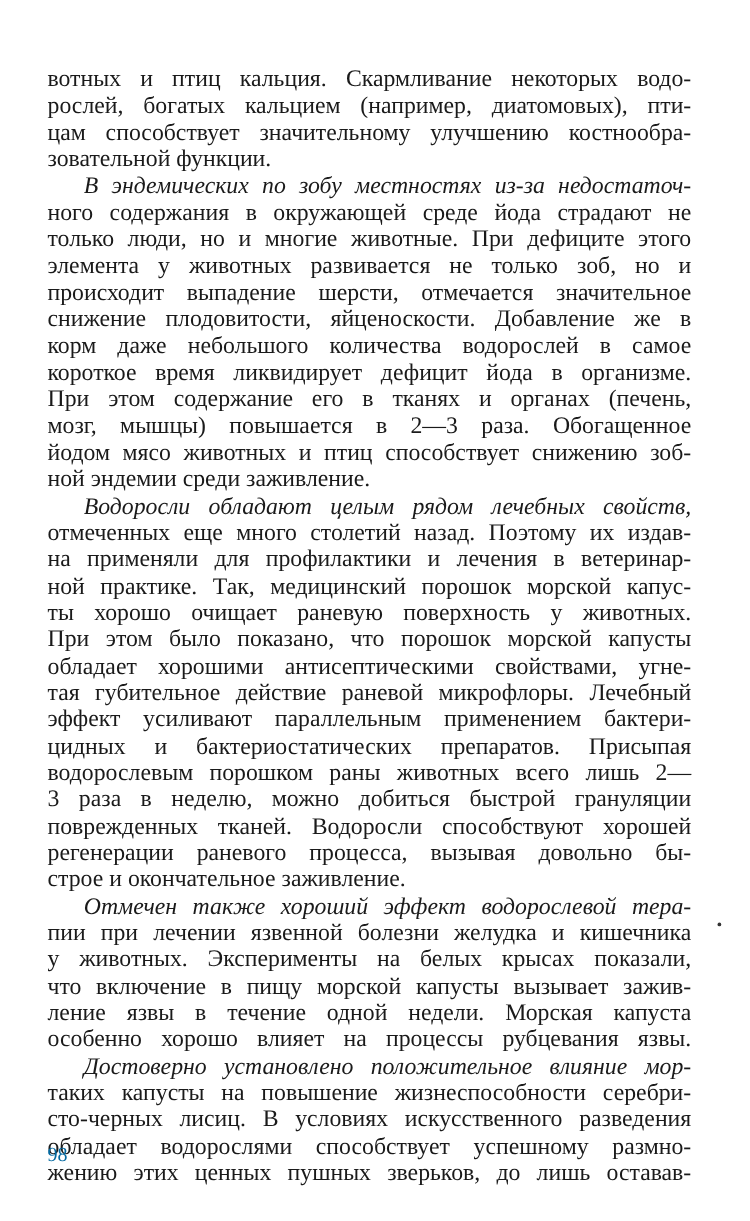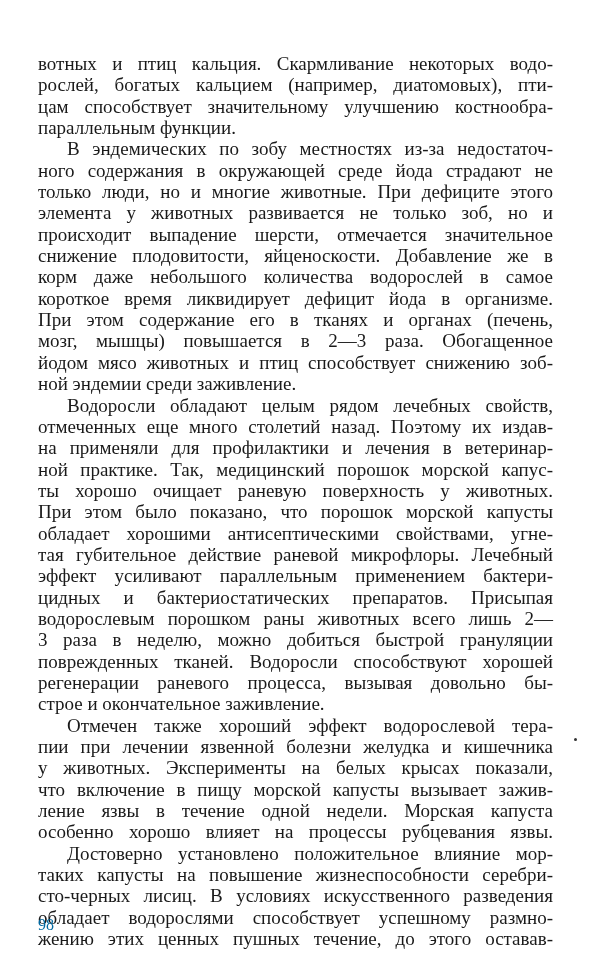--- a/index.html
+++ b/index.html
@@ -11,42 +11,42 @@
   .text-block {
     position: absolute; left: 38px; top: 53px; width: 515px;
     font-family: "Liberation Serif", "DejaVu Serif", serif;
     font-size: 19px; line-height: 21.35px;
   }
   .line {
     display: block; white-space: nowrap; height: 21.35px;
     text-align: justify; text-align-last: justify;
   }
   .line.last { text-align-last: left; }
-  .line.indent { padding-left: 29px; }
+  .line.indent { padding-left: 29px; font-style: italic; }
   .page-number {
     position: absolute; left: 38px; top: 916px;
     font-family: "Liberation Serif", "DejaVu Serif", serif;
     font-size: 16px; color: #0369a1;
   }
   .stray-dot {
     position: absolute; left: 574px; top: 738px; width: 3px; height: 3px;
     background: #333; border-radius: 50%;
   }
 </style>
 </head>
 <body>
 
 <div class="page">
   <div class="text-block" id="text-block">
 
     <div>
       <span class="line">вотных и птиц кальция. Скармливание некоторых водо-</span>
       <span class="line">рослей, богатых кальцием (например, диатомовых), пти-</span>
       <span class="line">цам способствует значительному улучшению костнообра-</span>
-      <span class="line last">параллельным функции.</span>
+      <span class="line last">зовательной функции.</span>
     </div>
 
     <div>
       <span class="line indent">В эндемических по зобу местностях из-за недостаточ-</span>
       <span class="line">ного содержания в окружающей среде йода страдают не</span>
       <span class="line">только люди, но и многие животные. При дефиците этого</span>
       <span class="line">элемента у животных развивается не только зоб, но и</span>
       <span class="line">происходит выпадение шерсти, отмечается значительное</span>
       <span class="line">снижение плодовитости, яйценоскости. Добавление же в</span>
       <span class="line">корм даже небольшого количества водорослей в самое</span>
@@ -82,20 +82,20 @@
       <span class="line">что включение в пищу морской капусты вызывает зажив-</span>
       <span class="line">ление язвы в течение одной недели. Морская капуста</span>
       <span class="line">особенно хорошо влияет на процессы рубцевания язвы.</span>
     </div>
 
     <div>
       <span class="line indent">Достоверно установлено положительное влияние мор-</span>
       <span class="line">таких капусты на повышение жизнеспособности серебри-</span>
       <span class="line">сто-черных лисиц. В условиях искусственного разведения</span>
       <span class="line">обладает водорослями способствует успешному размно-</span>
-      <span class="line">жению этих ценных пушных течение, до этого оставав-</span>
+      <span class="line">жению этих ценных пушных зверьков, до лишь оставав-</span>
     </div>
   </div>
 
   <div class="stray-dot"></div>
 
   <div class="page-number">98</div>
 </div>
 
 </body></html>

